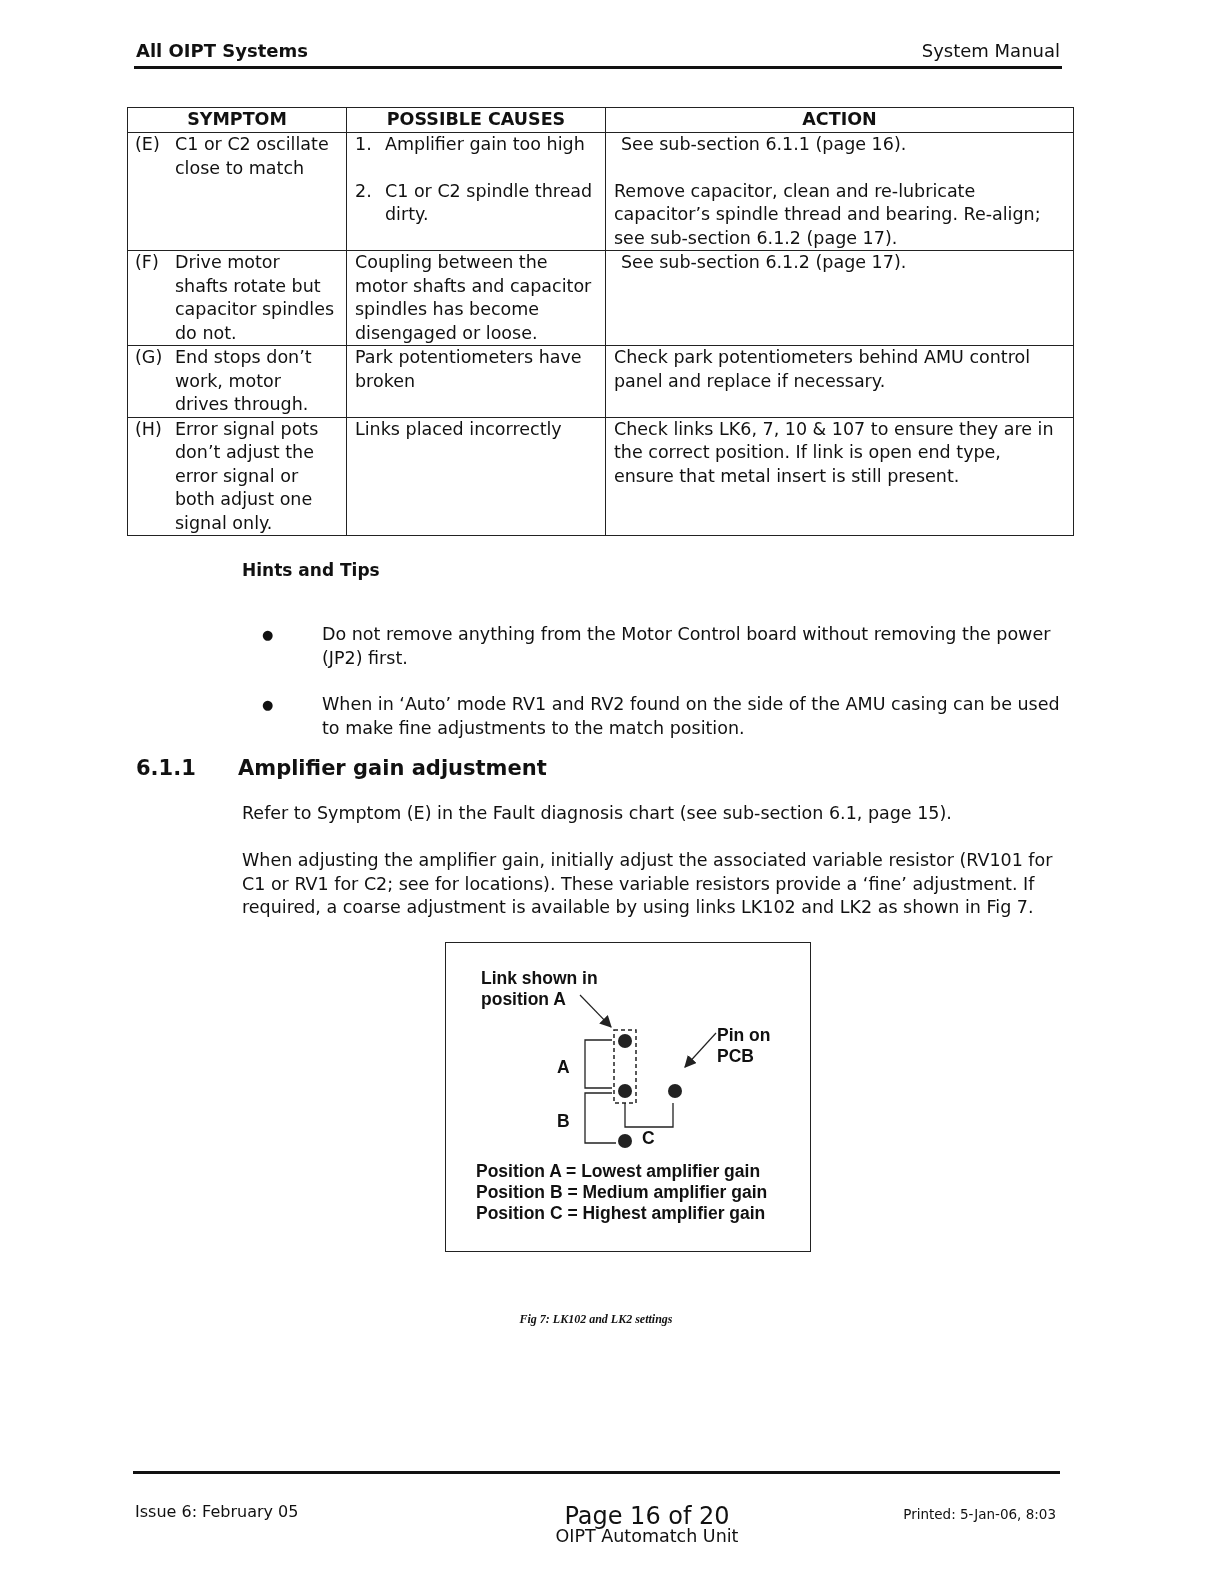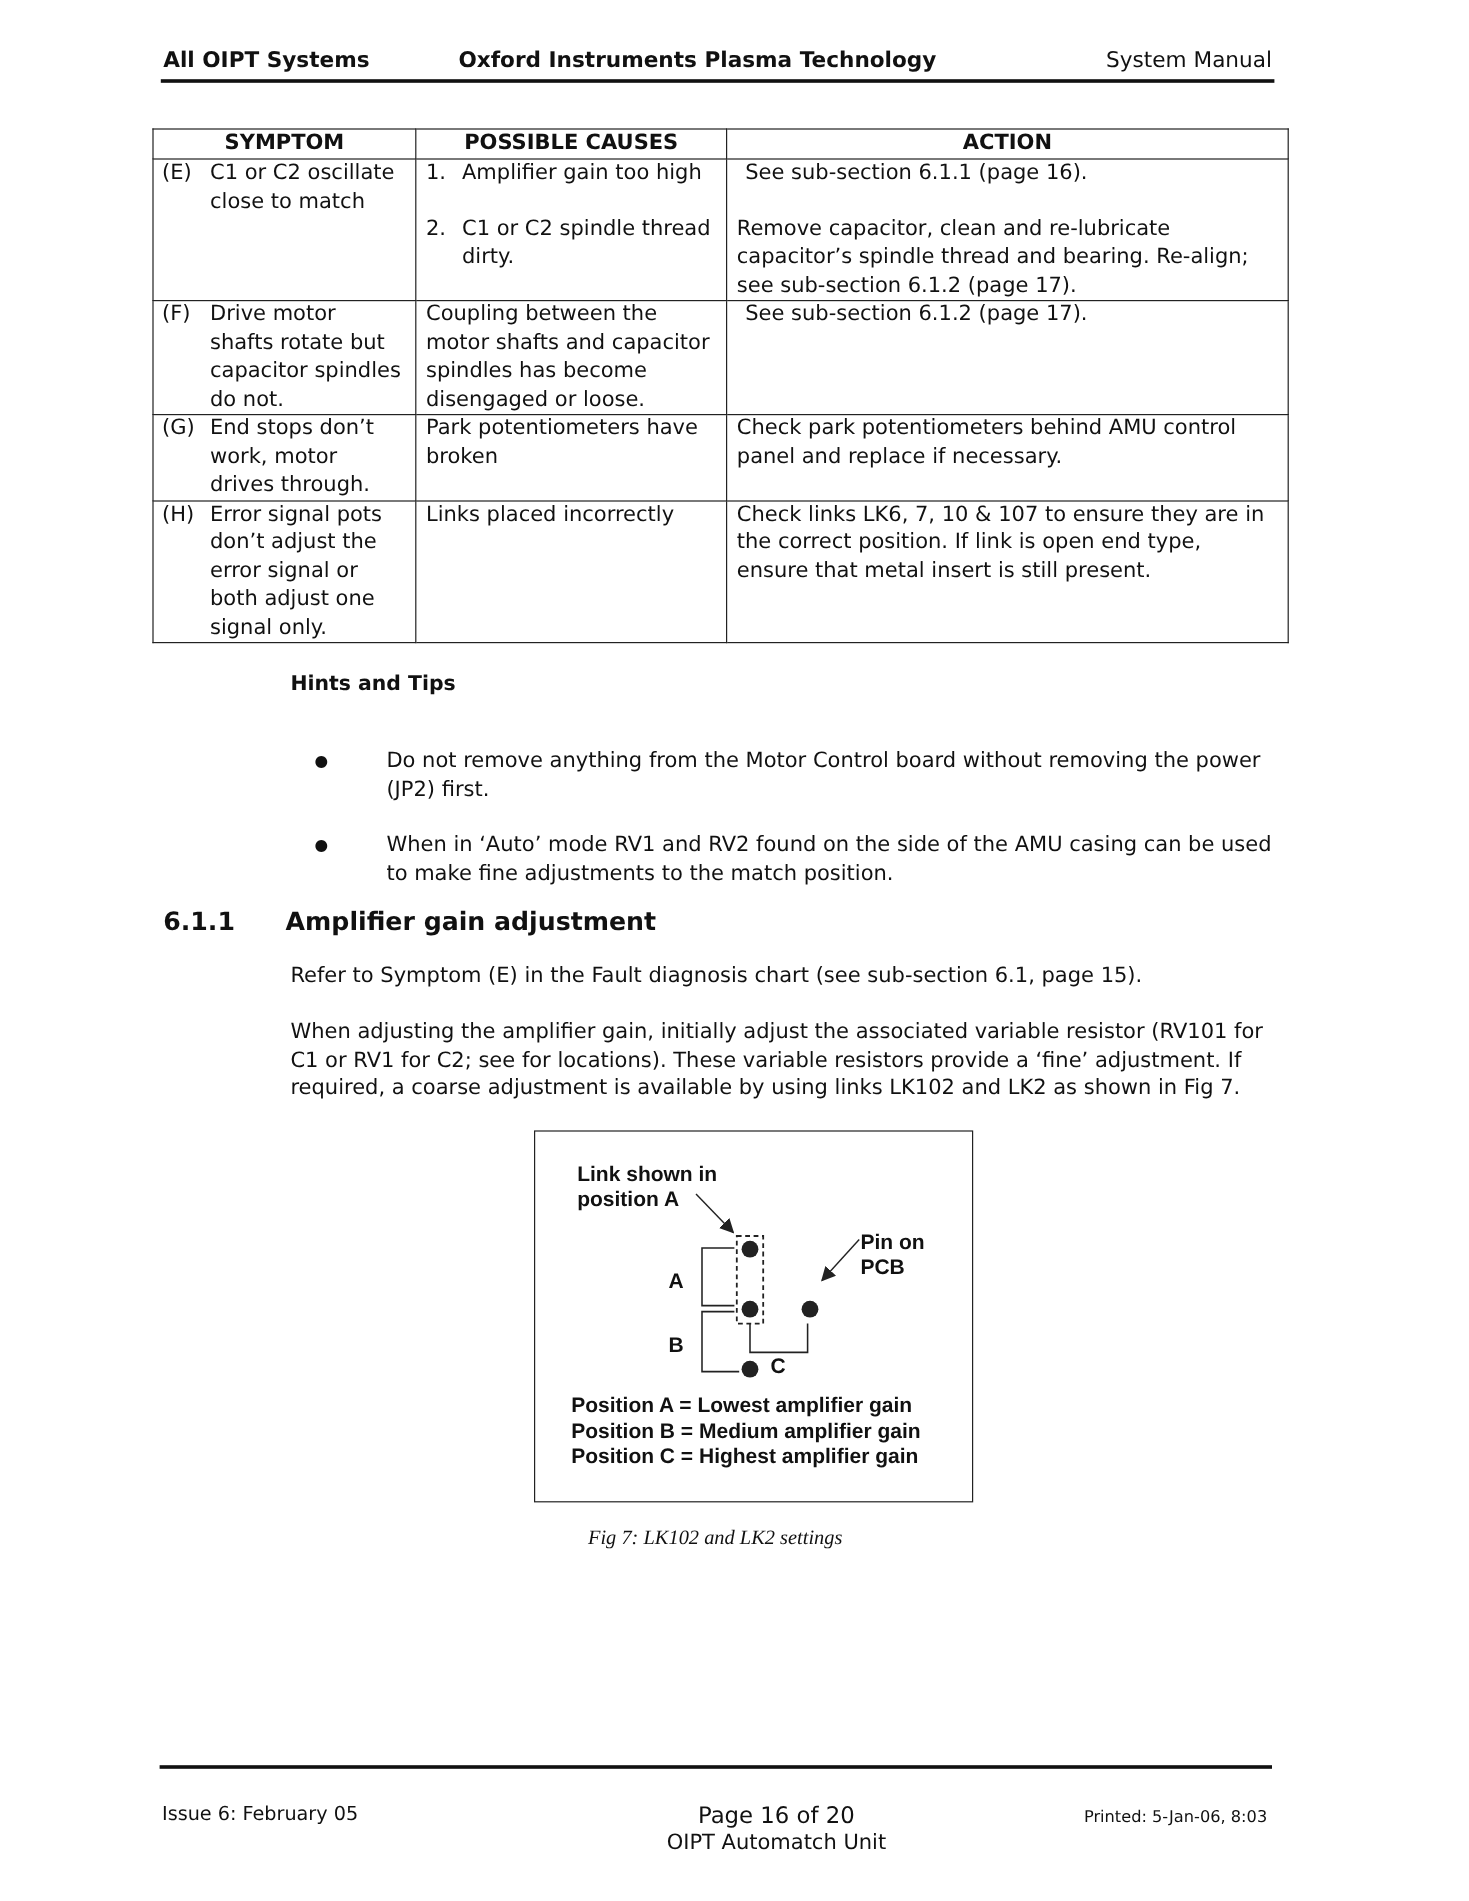--- a/index.html
+++ b/index.html
@@ -48,36 +48,35 @@
     .figure {
       position: absolute; left: 414px; top: 942px; width: 364px; height: 308px;
       border: 1.5px solid #222;
       margin-left: 31px;
     }
     .fig-label {
       position: absolute; font-family: "Liberation Sans", sans-serif; font-weight: bold; font-size: 17.5px;
       line-height: 21px;
     }
     .fig-caption {
-      position: absolute; left: 414px; top: 1272px; width: 364px; text-align: center;
-      font-family: "Liberation Serif", serif; font-style: italic; font-weight: normal; font-size: 17px;
+      position: absolute; left: 414px; top: 1312px; width: 364px; text-align: center;
+      font-family: "Liberation Serif", serif; font-style: italic; font-weight: bold; font-size: 12px;
     }
 
     .footer-line { position: absolute; left: 133px; top: 1471px; width: 927px; border-top: 3px solid #111; }
     .f-center1 { position: absolute; left: 0; width: 1224px; top: 1479px; text-align: center; font-size: 17.5px; padding-left: 70px; box-sizing: border-box; margin-top: 47px; }
     .f-left { position: absolute; left: 135px; top: 1502px; font-size: 16px; }
-    .f-center2 { position: absolute; left: 0; width: 1224px; top: 1502px; text-align: center; font-size: 19px; padding-left: 70px; box-sizing: border-box; }
+    .f-center2 { position: absolute; left: 0; width: 1224px; top: 1502px; text-align: center; font-size: 24px; padding-left: 70px; box-sizing: border-box; }
     .f-right { position: absolute; right: 168px; top: 1506px; font-size: 13.5px; }
   </style>
 </head>
 <body>
 
 <div class="header">
   <span class="h-left">All OIPT Systems</span>
-  <span class="h-center">Oxford Instruments Plasma Technology</span>
   <span class="h-right">System Manual</span>
 </div>
 
 <table class="fault">
   <thead>
     <tr>
       <th class="col-sym">SYMPTOM</th>
       <th class="col-cause">POSSIBLE CAUSES</th>
       <th>ACTION</th>
     </tr>

